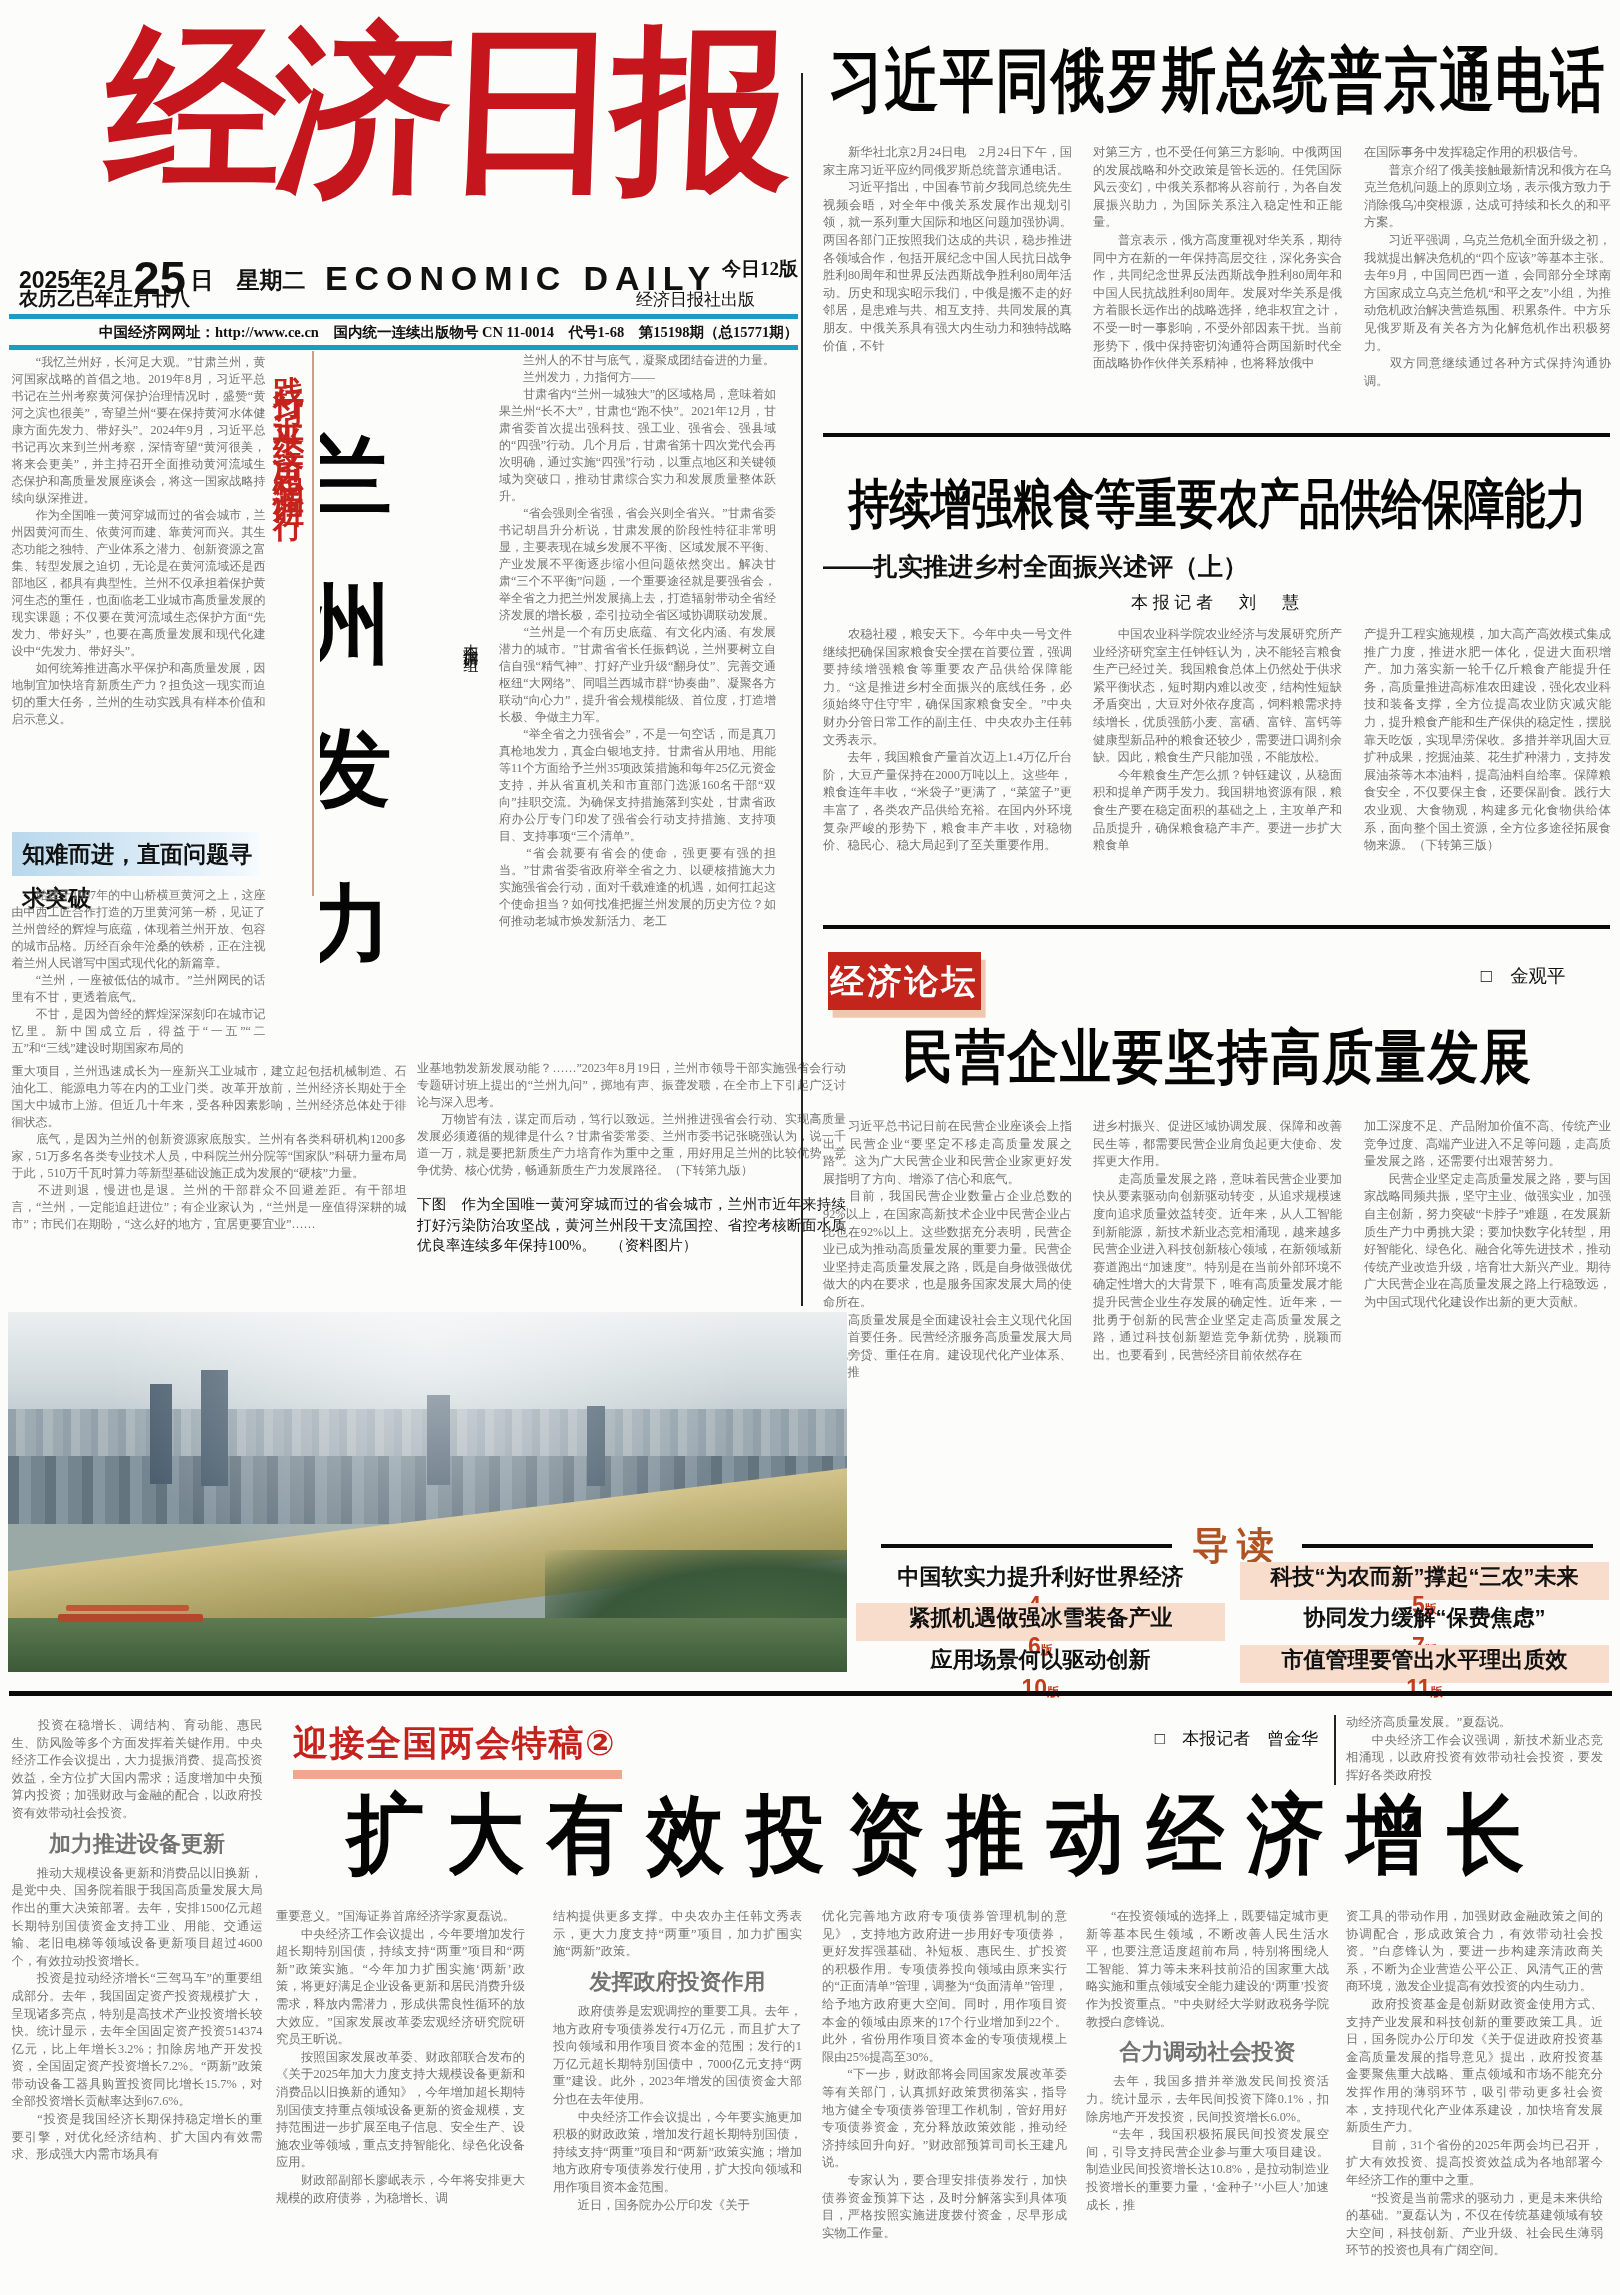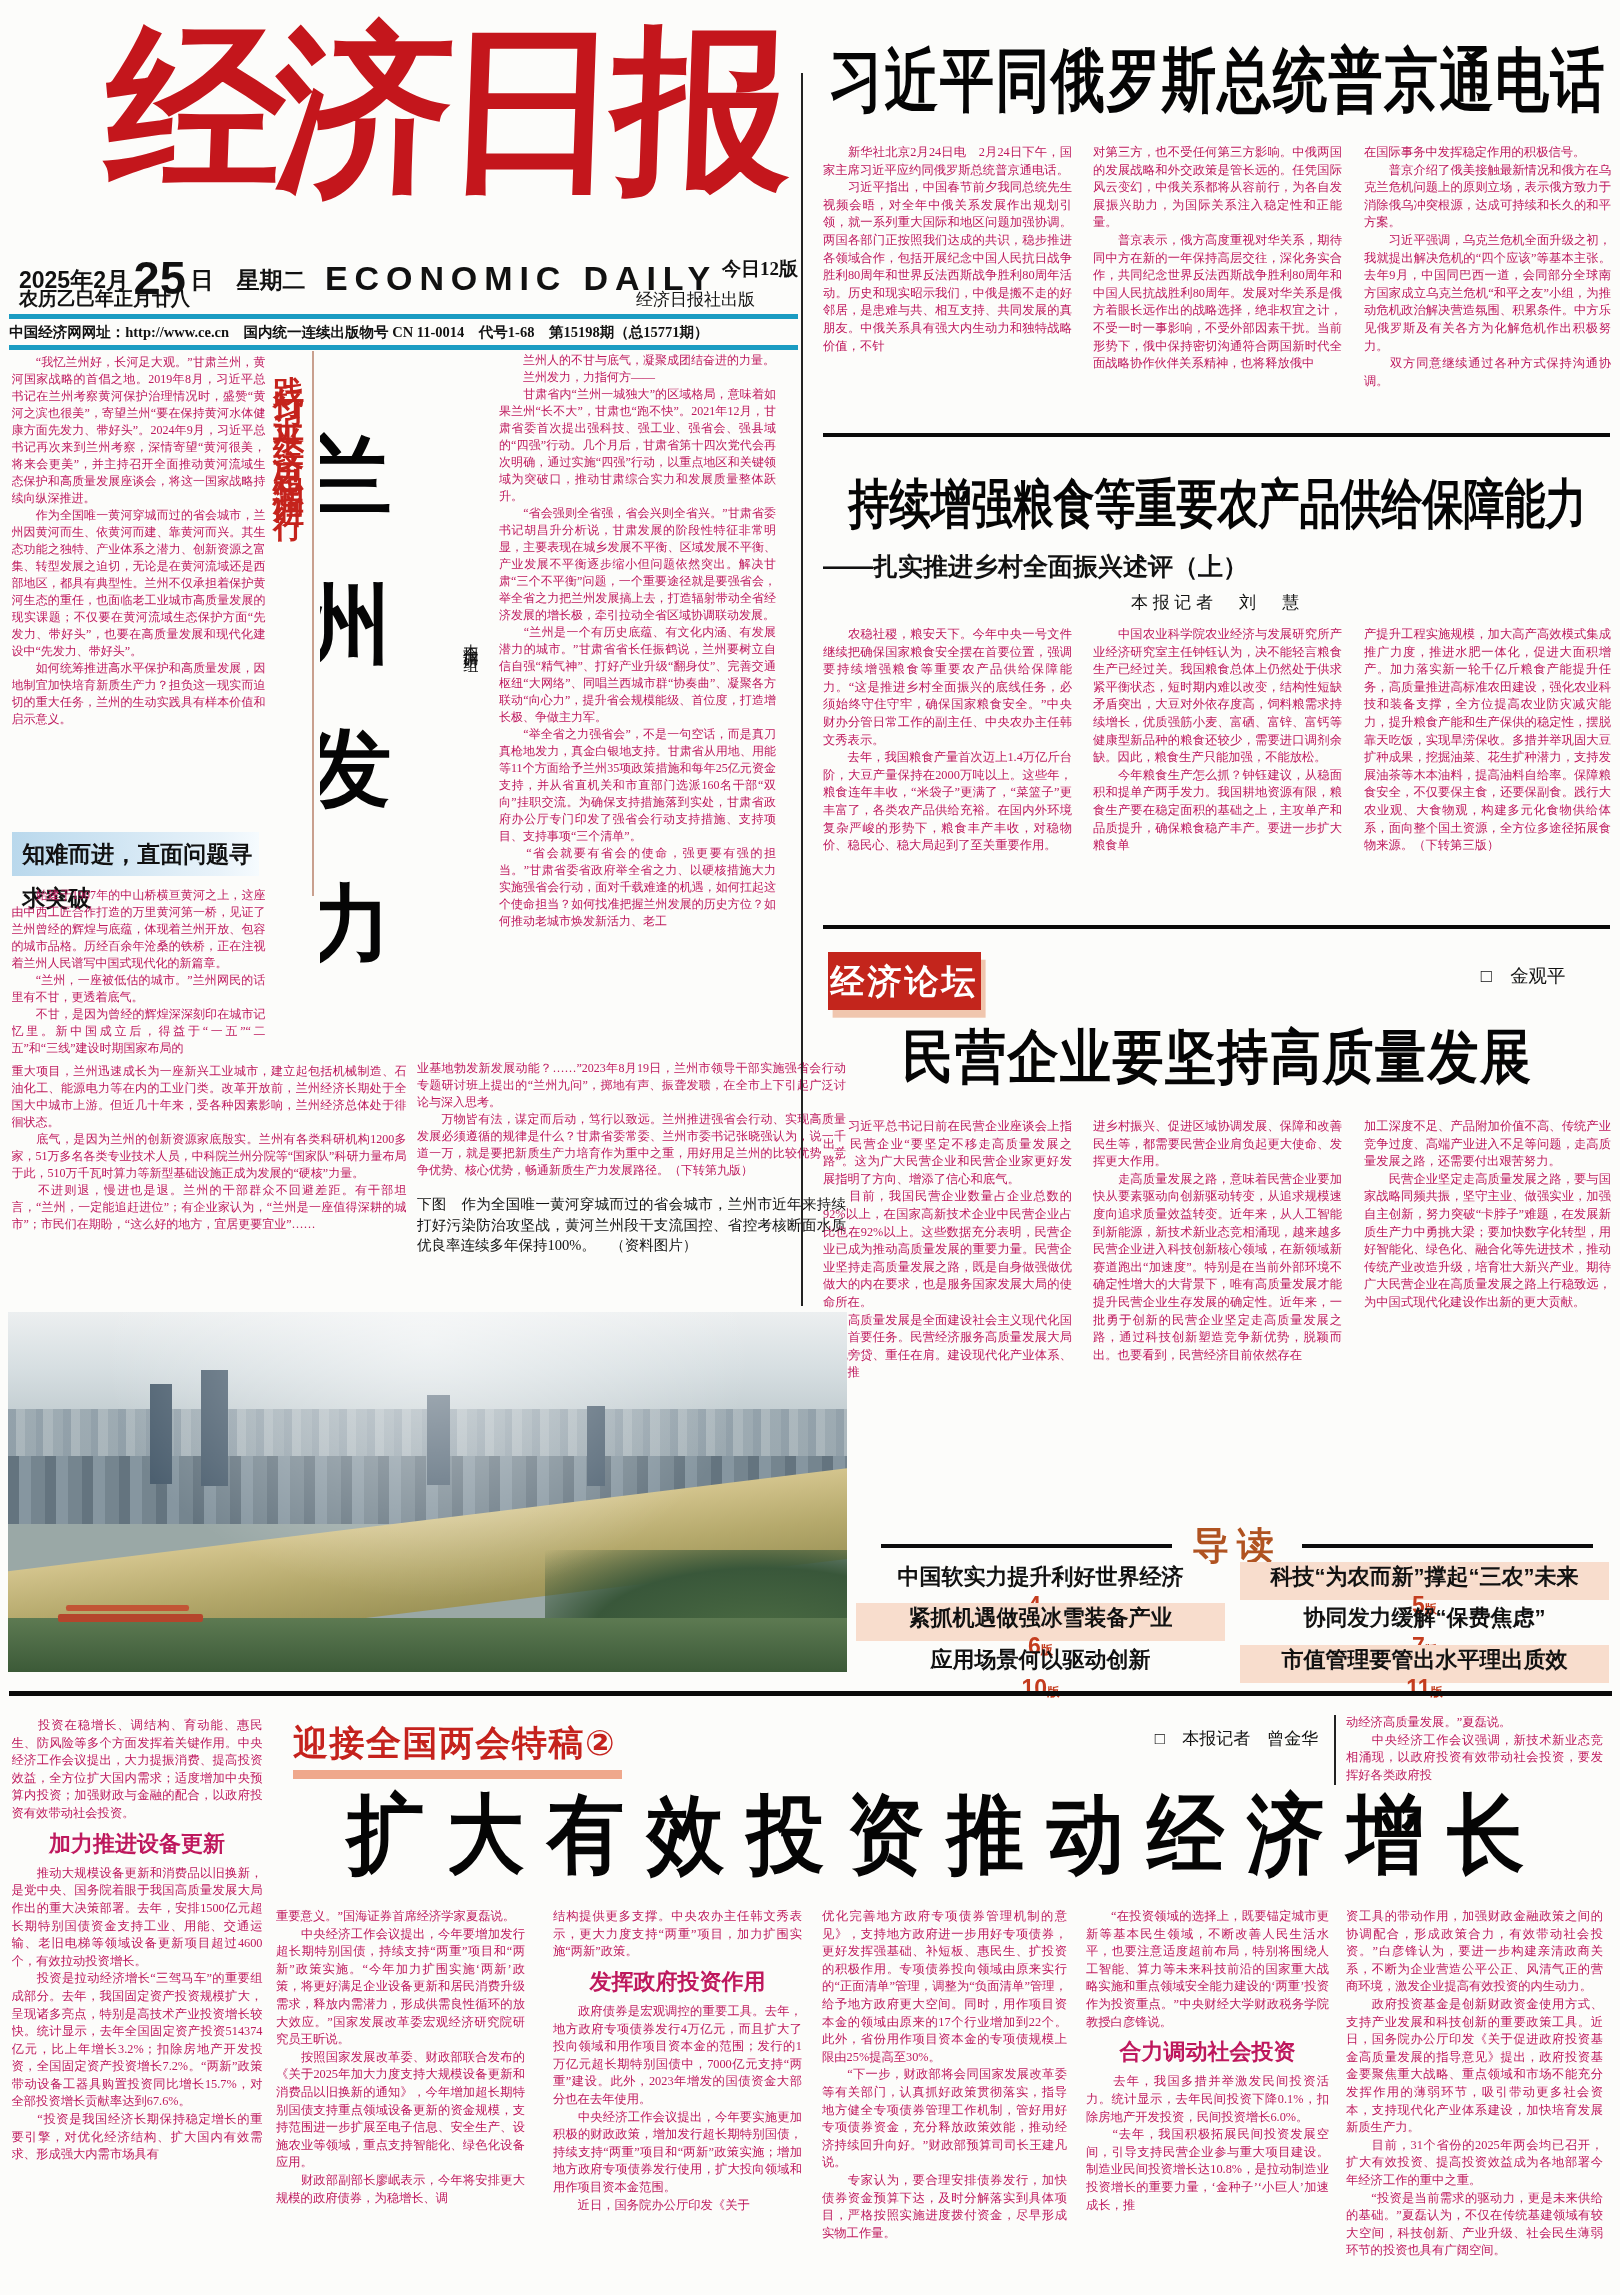--- a/index.html
+++ b/index.html
@@ -1,34 +1,34 @@
 <!DOCTYPE html>
 <html style="font-size:12.3px"><head>
 <meta charset="utf-8">
 <style>
   html,body{margin:0;padding:0;background:#888;}
   .page{position:relative;width:1621px;height:2295px;background:#fcfcfa;overflow:hidden;
         font-family:"Liberation Serif","DejaVu Serif",serif;color:#111;}
   .bodytext{position:absolute;font-size:12.3px;line-height:17.6px;text-align:justify;
-            white-space:pre-line;overflow:hidden;color:#be185d;}
+            white-space:pre-line;overflow:hidden;color:#737373;}
   .lzbody{font-size:12px;line-height:17px;}
   .callig{position:absolute;left:92px;top:-21.4px;width:704px;height:276px;font-size:178px;line-height:260px;
           font-weight:900;color:#c4161c;white-space:nowrap;text-align:center;letter-spacing:-9.2px;
           transform:skewX(-2deg);font-family:"DejaVu Serif","Liberation Serif",serif;}
   .dateblock{position:absolute;left:19px;top:250px;font-size:23px;font-weight:700;
              font-family:"Liberation Sans","DejaVu Sans",sans-serif;}
   .dateblock .day{font-size:47px;font-weight:900;vertical-align:-6.1px;padding:0 4.6px;}
   .lunar{position:absolute;left:19px;top:286px;font-size:19px;font-weight:700;}
   .engtitle{position:absolute;left:276px;top:259px;width:490px;text-align:center;font-size:34px;
             letter-spacing:6.9px;font-weight:700;font-family:"Liberation Sans","DejaVu Sans",sans-serif;}
   .edition{position:absolute;left:636px;top:256px;width:162px;text-align:right;font-size:19px;font-weight:700;}
   .publisher{position:absolute;left:636px;top:288px;width:162px;text-align:left;font-size:17px;}
   .infobar{position:absolute;left:9.2px;top:314px;width:789px;box-sizing:border-box;
            border-top:5.4px solid #1b9cc2;border-bottom:5.4px solid #1b9cc2;padding:3.8px 0 3.1px 0;
-           text-align:left;font-size:14.5px;font-weight:700;}
+           text-align:right;font-size:14.5px;font-weight:700;}
   .rule-h{position:absolute;background:#0a0a0a;}
   .rule-v{position:absolute;background:#222;}
   .headline-wrap{position:absolute;overflow:visible;}
   .headline-inner{font-family:"Liberation Sans","DejaVu Sans",sans-serif;font-weight:900;color:#050505;
                   text-align:center;transform-origin:top center;}
   .subtitle{position:absolute;font-size:25px;font-weight:900;text-align:left;
             font-family:"Liberation Sans","DejaVu Sans",sans-serif;}
   .byline{position:absolute;font-size:17px;text-align:center;}
   .forum-label{position:absolute;left:828px;top:952px;width:153px;height:58px;background:#c3251c;
                color:#fff;font-size:34px;font-weight:900;line-height:58px;text-align:center;letter-spacing:3.1px;

